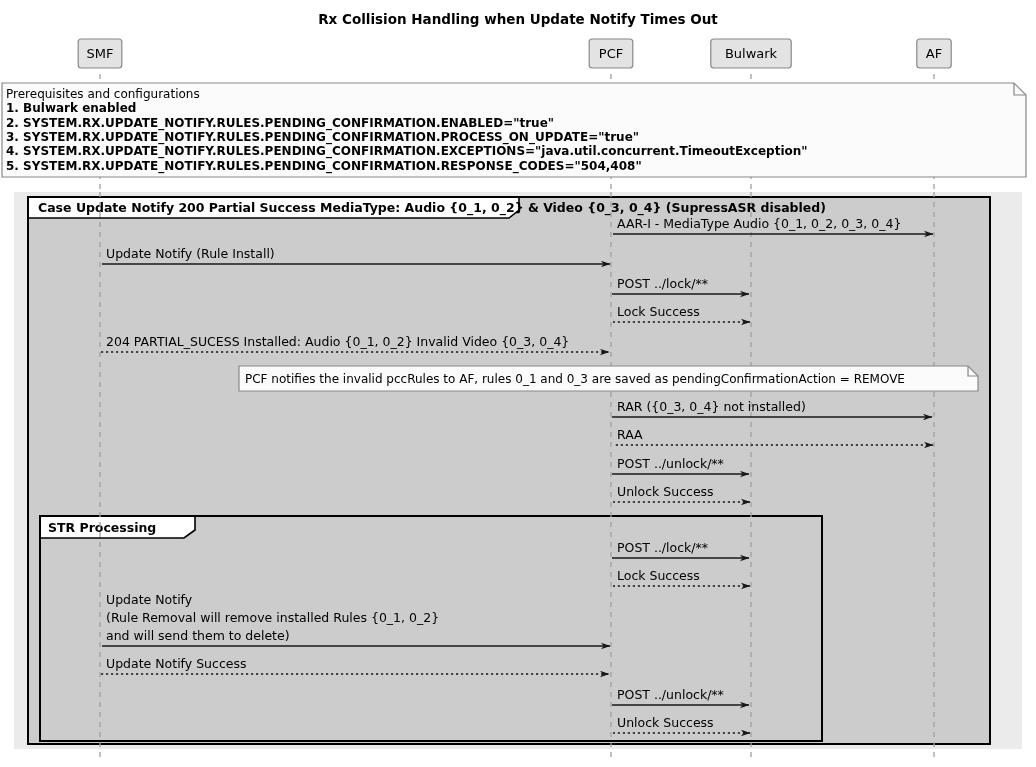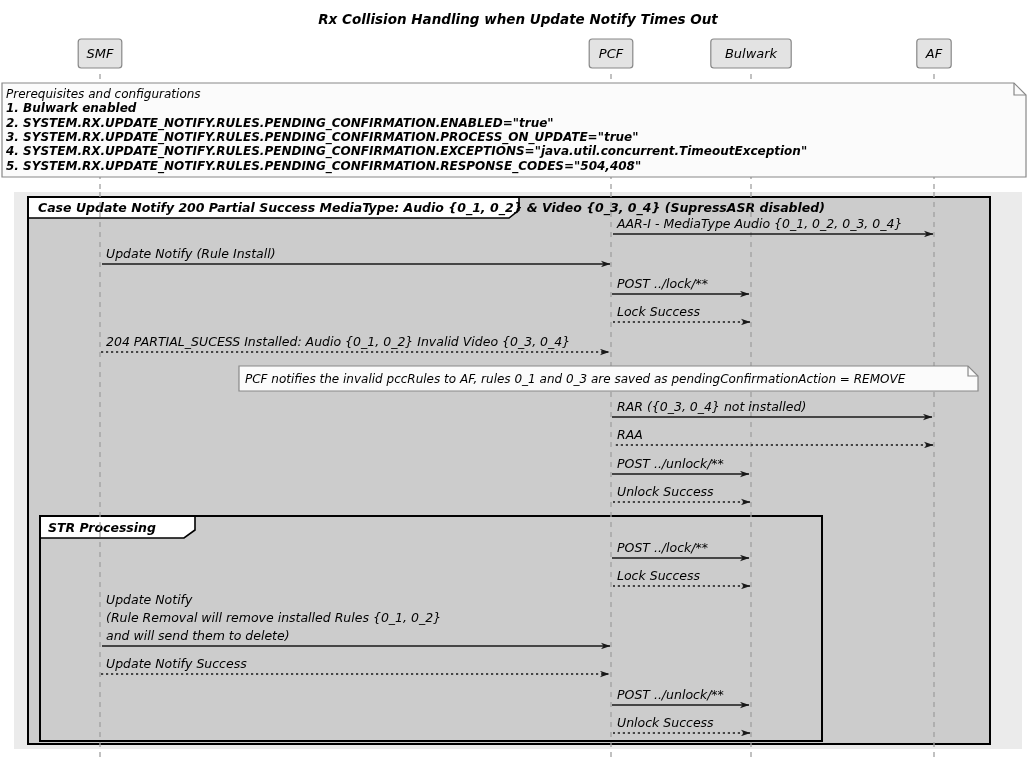--- a/index.html
+++ b/index.html
@@ -7,21 +7,21 @@
     margin: 0; padding: 0;
     background: #ffffff;
   }
   body {
     width: 1036px; height: 767px;
     position: relative;
     overflow: hidden;
     font-family: "DejaVu Sans", "Liberation Sans", sans-serif;
     color: #000000;
   }
-  #diagram-root { position: absolute; inset: 0; font-style: italic; }
+  #diagram-root { position: absolute; inset: 0; }
   svg#seq { position: absolute; left: 0; top: 0; }
   .diagram-title {
     font-weight: bold;
     font-size: 13.5px;
   }
   .participant-label {
     font-size: 13px;
   }
   .msg-label {
     font-size: 12.5px;

